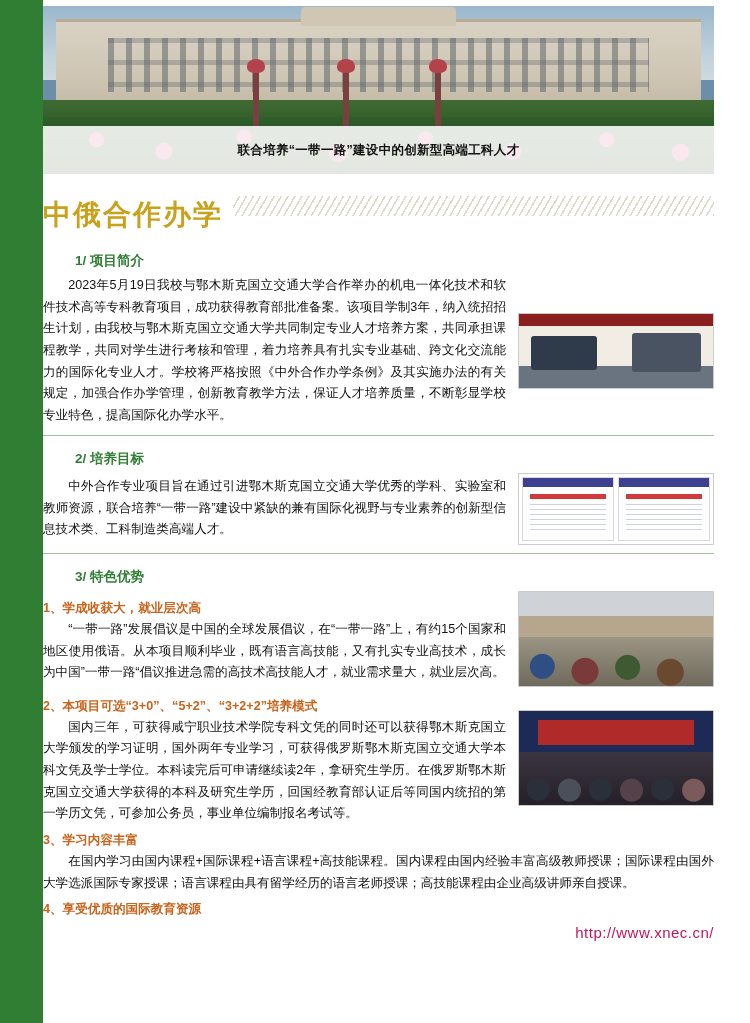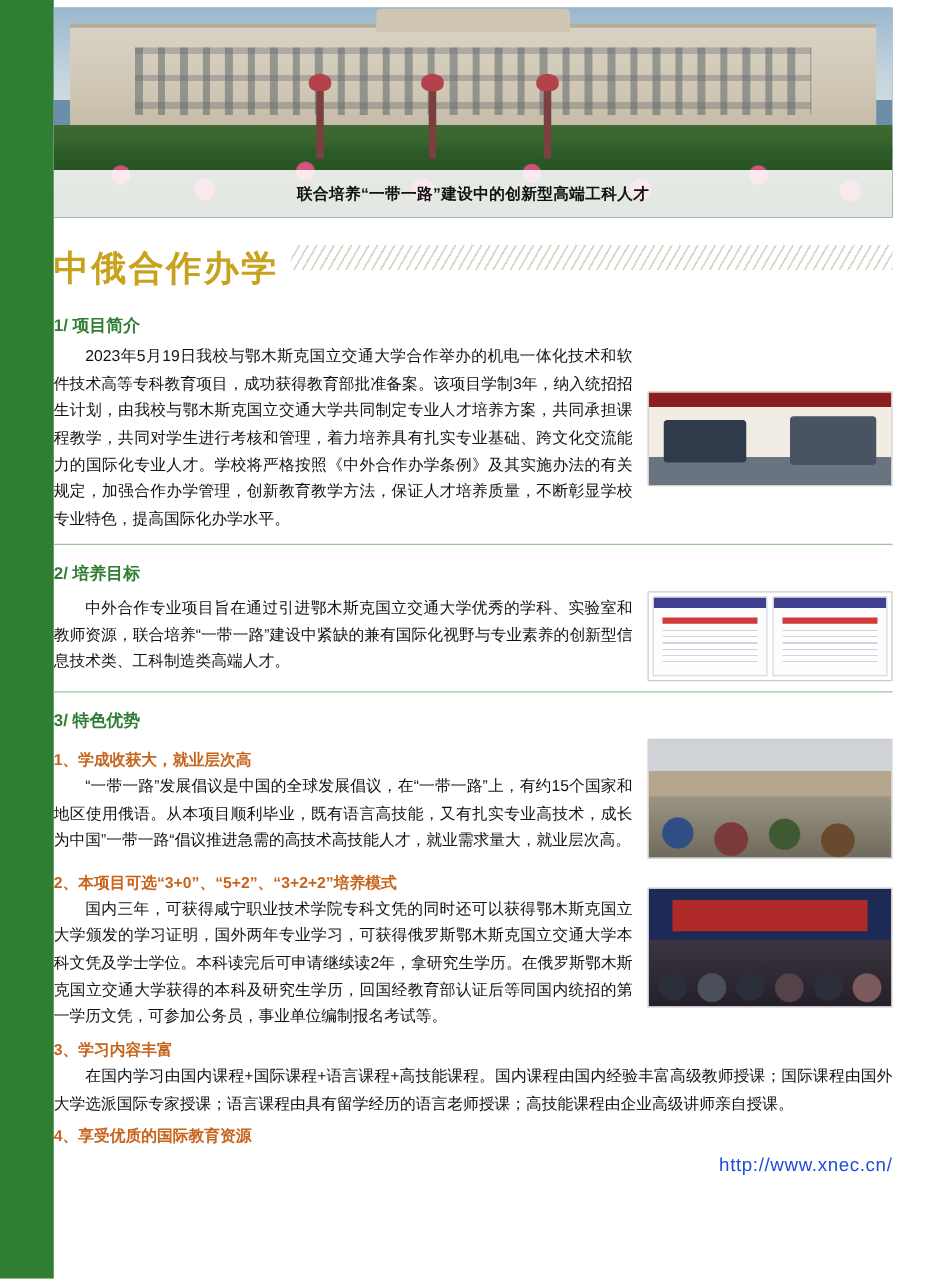--- a/index.html
+++ b/index.html
@@ -84,21 +84,21 @@
   }
   .hero-lamp:before {
     content:"";
     position: absolute; top: -10px; left: -6px;
     width: 18px; height: 14px; border-radius: 50% 50% 40% 40%;
     background: #b4424a;
   }
   .hero-caption {
     position: absolute;
     left: 0; right: 0; bottom: 0;
-    height: 38px;
+    height: 48px;
     background: rgba(255,255,255,.88);
     color: #111;
     font-size: 12.5px;
     font-weight: bold;
     letter-spacing: .3px;
     display: flex;
     align-items: center;
     justify-content: center;
   }
 
@@ -135,20 +135,21 @@
   }
   .rule {
     border-top: 1px solid #9ec49a;
     margin: 8px 36px 0 0;
   }
   .sec-head {
     font-size: 13.5px;
     font-weight: bold;
     color: #2f7e33;
     margin: 4px 0 5px 0;
+    padding-left: 32px;
   }
   .sec-body {
     font-size: 12.6px;
     line-height: 1.72;
     color: #111;
     text-align: justify;
   }
   .indent { text-indent: 2em; display: block; }
   .sub-head {
     font-size: 12.6px;
@@ -241,21 +242,21 @@
       radial-gradient(circle at 90% 72%, #7a5a5a 0 11px, rgba(0,0,0,0) 12px),
       linear-gradient(180deg,#3a3540 0%, #241f28 100%);
   }
 
   
   .footer {
     position: absolute;
     right: 36px;
     bottom: 82px;
     font-size: 15px;
-    color: #1d4ed8;
+    color: #be185d;
     letter-spacing: .5px;
     font-family: "Liberation Sans", sans-serif;
   }
 </style>
 </head>
 <body>
 
 <div class="edge-bar"></div>
 
 <div class="page">

